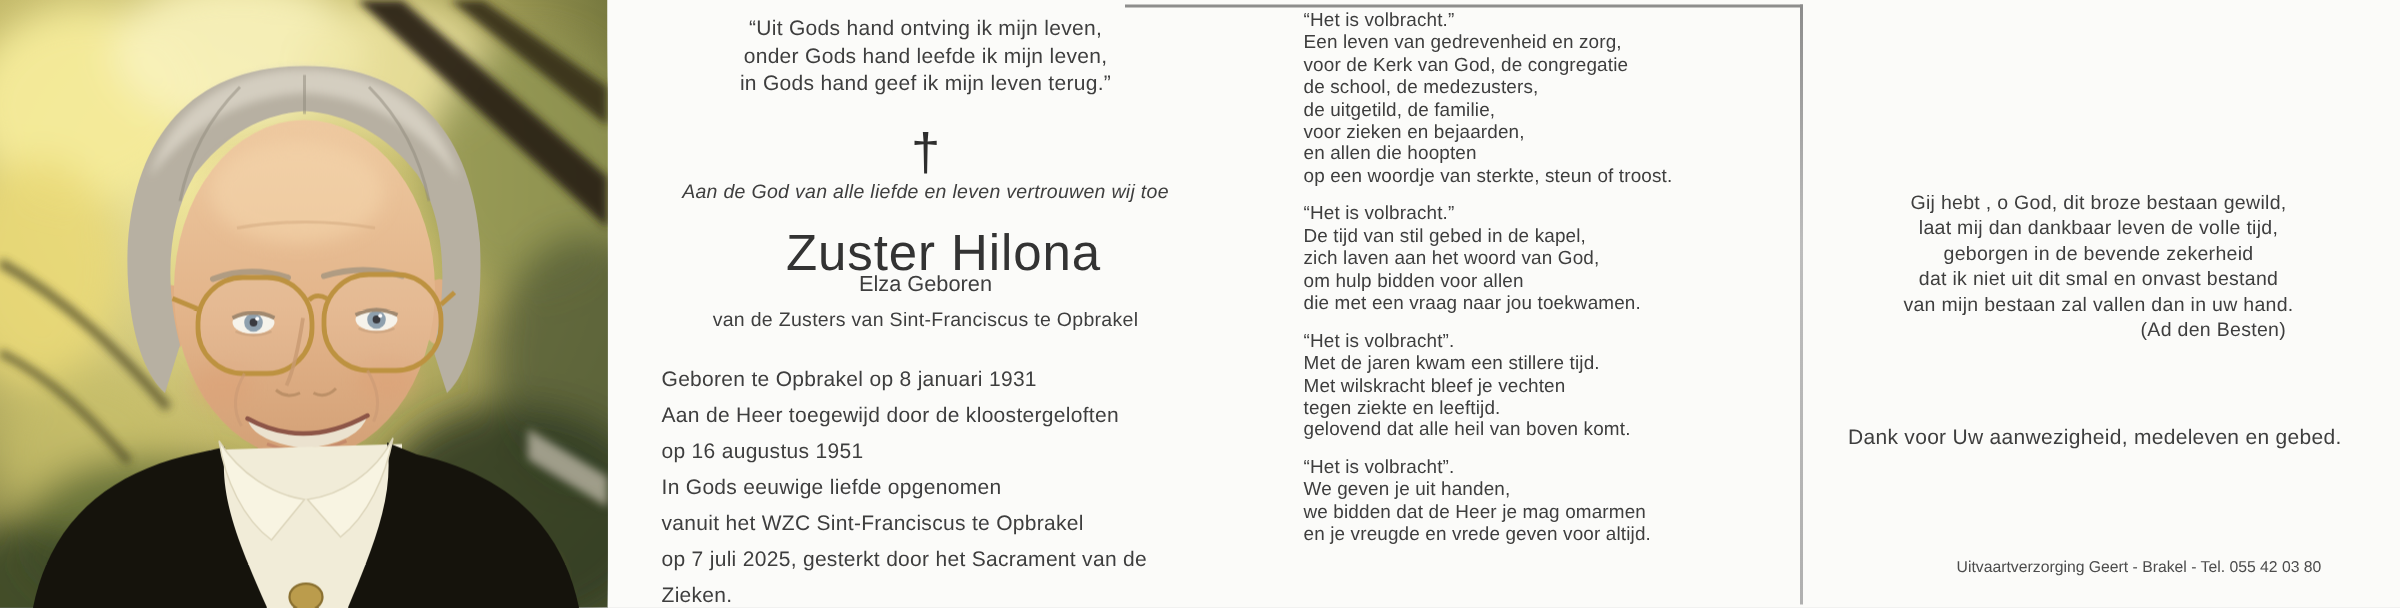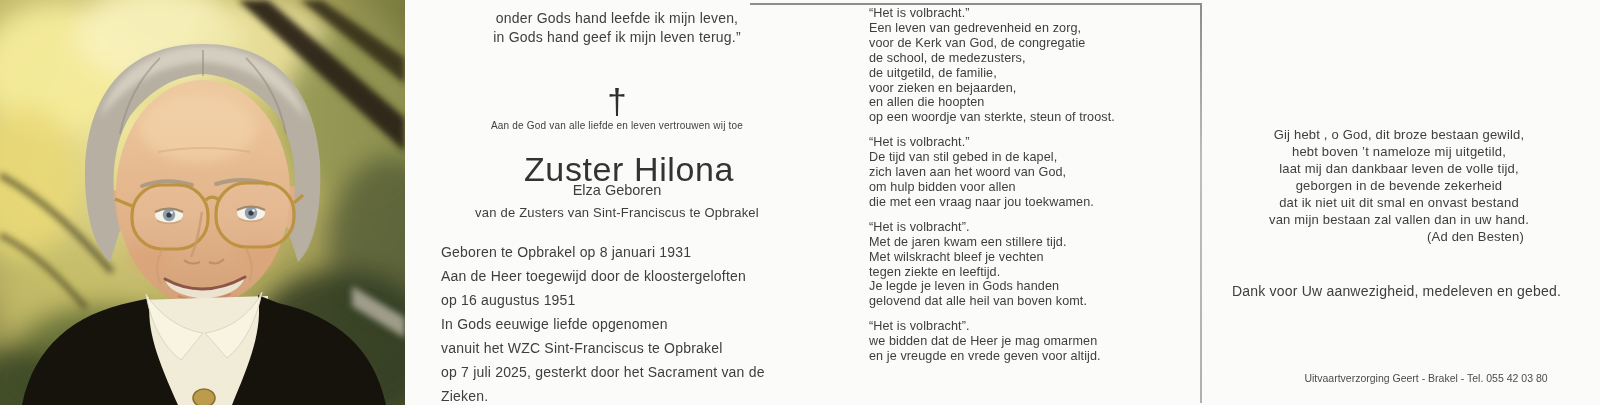--- a/index.html
+++ b/index.html
@@ -6,21 +6,21 @@
   .card{position:relative;width:1600px;height:405px;background:#fbfbf9;
         font-family:"Liberation Sans",sans-serif;color:#3e3e3e;overflow:hidden;}
   .photo{position:absolute;left:0;top:0;width:405px;height:405px;}
   .edge-h{position:absolute;left:750px;top:3px;width:452px;height:2px;background:#7a7a7a;opacity:.85;}
   .edge-v{position:absolute;left:1200px;top:3px;width:2px;height:400px;
           background:linear-gradient(180deg,#8c8c8c,#bdbdbd 40%,#b0b0b0);}
   
   .intro{position:absolute;left:428px;top:0;width:378px;height:405px;}
   .q{position:absolute;top:9px;width:100%;text-align:center;font-size:14px;line-height:18.5px;letter-spacing:.2px;}
   .cross{position:absolute;top:82px;width:100%;text-align:center;font-size:35px;font-weight:300;color:#2e2e2e;}
-  .dedic{position:absolute;top:120px;width:100%;text-align:center;font-size:10px;letter-spacing:.2px;}
+  .dedic{position:absolute;top:120px;width:100%;text-align:center;font-size:13px;letter-spacing:.2px;font-style:italic;}
   .name{position:absolute;top:138px;width:100%;text-align:center;font-size:34px;font-weight:400;
         color:#333;margin:12px;letter-spacing:.6px;}
   .birthname{position:absolute;top:182px;width:100%;text-align:center;font-size:14.5px;}
   .congr{position:absolute;top:205px;width:100%;text-align:center;font-size:13px;letter-spacing:.2px;}
   .life{position:absolute;top:240px;left:13px;font-size:14px;line-height:24px;text-align:left;letter-spacing:.2px;}
   
   .verses{position:absolute;left:869px;top:6px;width:315px;font-size:12.6px;line-height:14.9px;letter-spacing:.1px;}
   .stanza{margin-bottom:10px;}
   
   .poem{position:absolute;left:1246px;top:126px;width:306px;text-align:center;font-size:13px;line-height:17px;letter-spacing:.2px;}
@@ -141,20 +141,21 @@
         <ellipse cx="204" cy="398" rx="11" ry="9" fill="#bb9c4c" stroke="#8a7030" stroke-width="1.5"></ellipse>
       </g>
     </svg>
   </div>
 
   <div class="edge-h"></div>
   <div class="edge-v"></div>
 
   <section class="intro">
     <div class="q">
+      <div>“Uit Gods hand ontving ik mijn leven,</div>
       <div>onder Gods hand leefde ik mijn leven,</div>
       <div>in Gods hand geef ik mijn leven terug.”</div>
     </div>
     <div class="cross">†</div>
     <div class="dedic">Aan de God van alle liefde en leven vertrouwen wij toe</div>
     <h1 class="name">Zuster Hilona</h1>
     <div class="birthname">Elza Geboren</div>
     <div class="congr">van de Zusters van Sint-Franciscus te Opbrakel</div>
     <div class="life">
       <div>Geboren te Opbrakel op 8 januari 1931</div>
@@ -182,34 +183,33 @@
       <div>De tijd van stil gebed in de kapel,</div>
       <div>zich laven aan het woord van God,</div>
       <div>om hulp bidden voor allen</div>
       <div>die met een vraag naar jou toekwamen.</div>
     </div>
     <div class="stanza">
       <div>“Het is volbracht”.</div>
       <div>Met de jaren kwam een stillere tijd.</div>
       <div>Met wilskracht bleef je vechten</div>
       <div>tegen ziekte en leeftijd.</div>
-      <div>Je legde je leven in Gods handen</div>
       <div>gelovend dat alle heil van boven komt.</div>
     </div>
     <div class="stanza">
       <div>“Het is volbracht”.</div>
+      <div>We geven je uit handen,</div>
       <div>we bidden dat de Heer je mag omarmen</div>
       <div>en je vreugde en vrede geven voor altijd.</div>
     </div>
   </section>
 
   <section>
     <div class="poem">
       <div>Gij hebt , o God, dit broze bestaan gewild,</div>
-      <div>hebt boven ’t nameloze mij uitgetild,</div>
       <div>laat mij dan dankbaar leven de volle tijd,</div>
       <div>geborgen in de bevende zekerheid</div>
       <div>dat ik niet uit dit smal en onvast bestand</div>
       <div>van mijn bestaan zal vallen dan in uw hand.</div>
       <div class="poem-attr">(Ad den Besten)</div>
     </div>
     <div class="thanks">Dank voor Uw aanwezigheid, medeleven en gebed.</div>
     <div class="funeral">Uitvaartverzorging Geert - Brakel - Tel. 055 42 03 80</div>
   </section>
 

